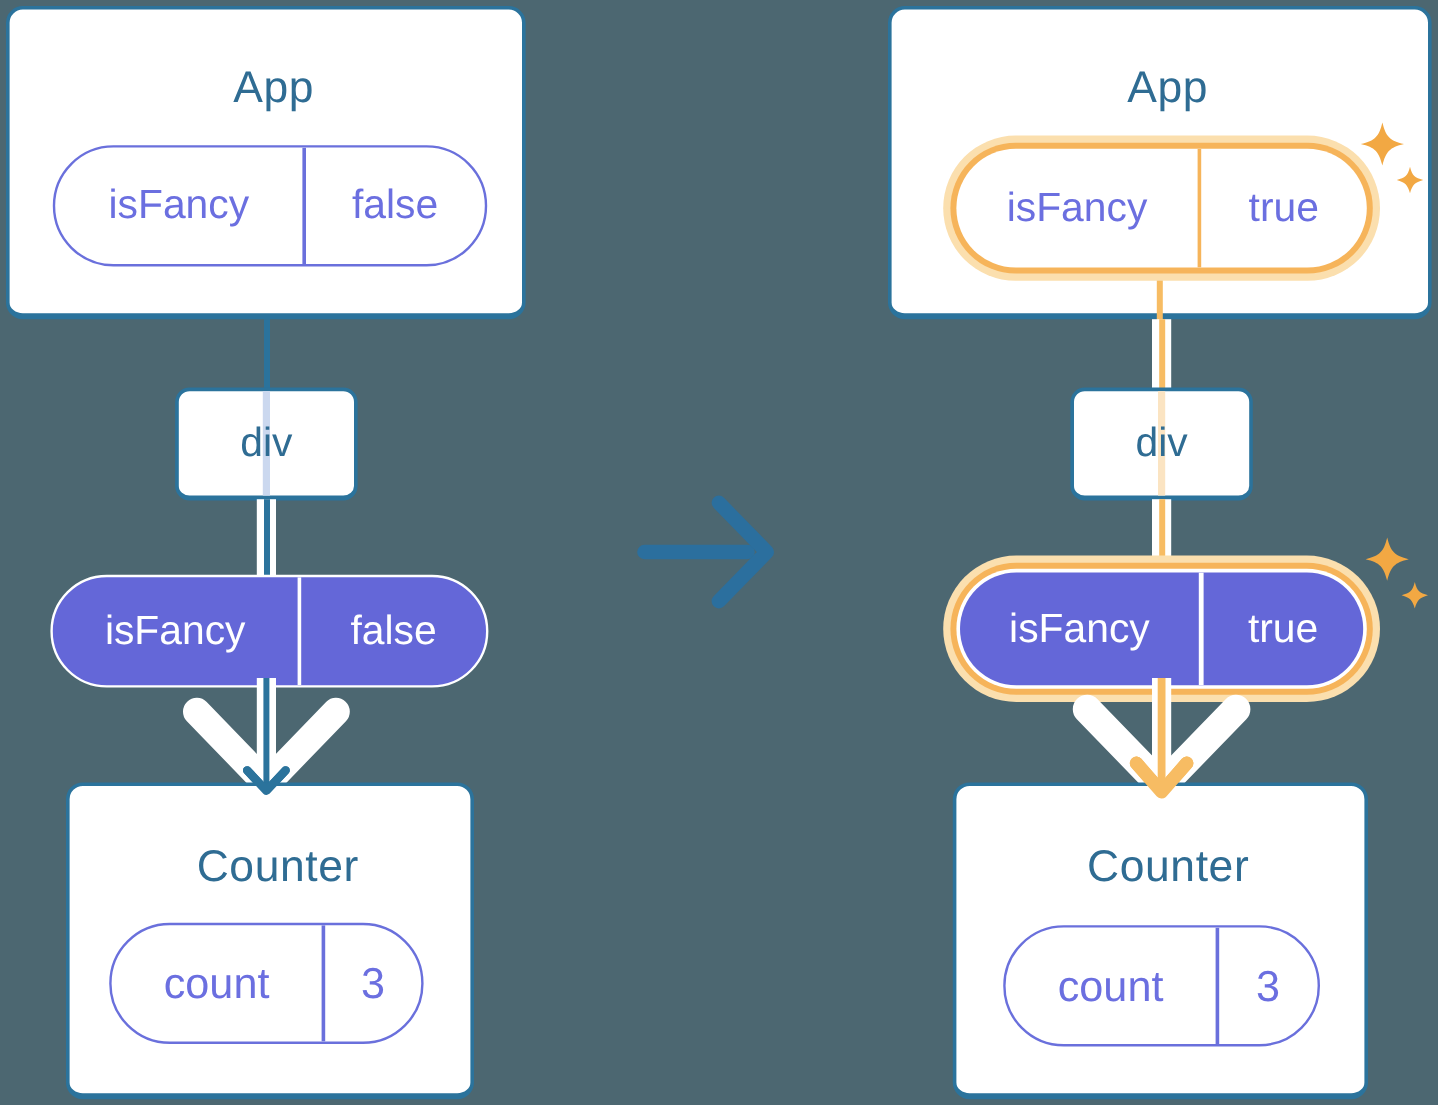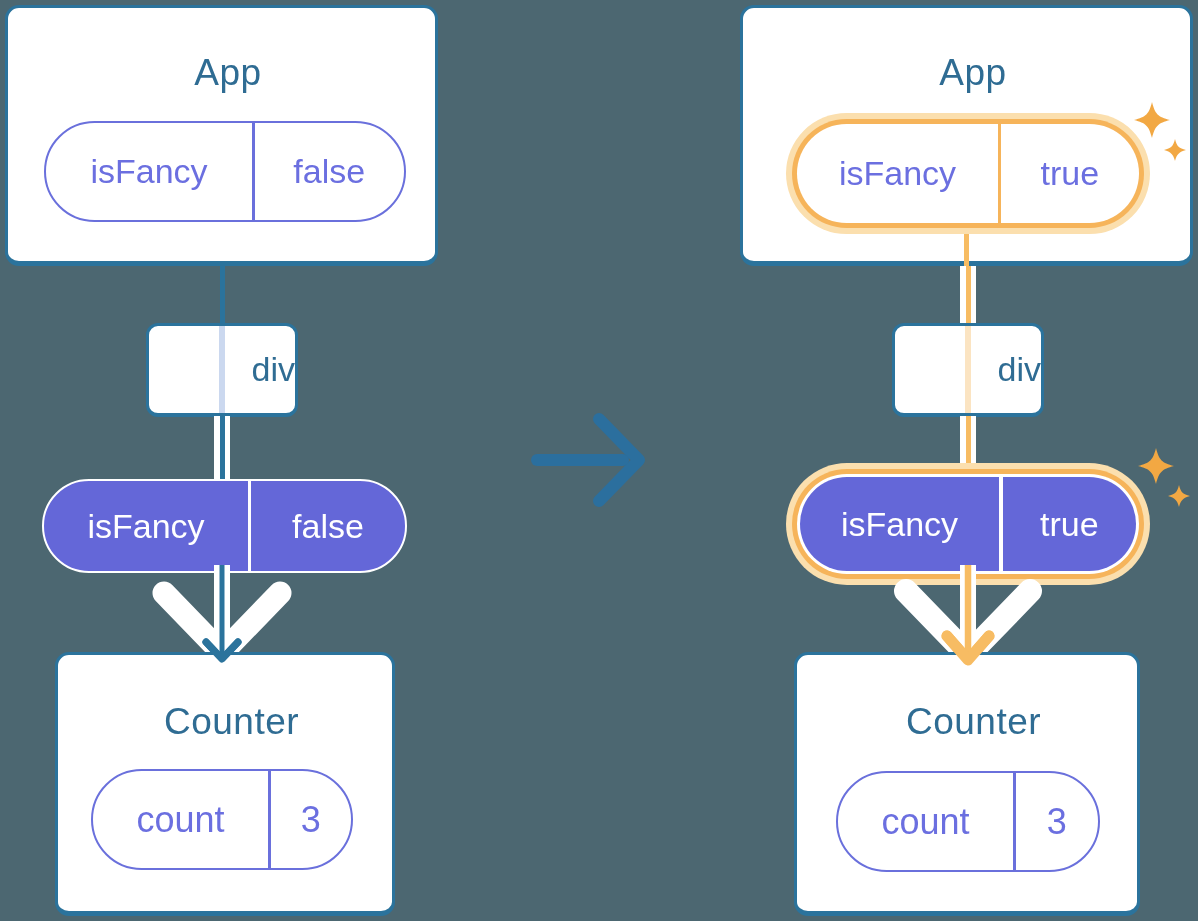--- a/index.html
+++ b/index.html
@@ -60,21 +60,21 @@
   .orange-line{background:#F7BC63;}
   .pipe{
     position:absolute;width:16px;background:#ffffff;
     display:flex;justify-content:center;
   }
   .pipe i{display:block;width:5px;height:100%;}
   .pipe .core-teal{background:#2B739C;}
   .pipe .core-orange{background:#F7BC63;}
   
   .div-node{
-    display:flex;align-items:center;justify-content:flex-end;
+    display:flex;align-items:center;justify-content:center;
   }
   .through-line{
     position:absolute;top:0;bottom:0;left:50%;
     width:6px;margin-left:-3px;
   }
   .lavender{background:#CBD8EF;}
   .pale-orange{background:#FBE4C2;}
   .div-label{
     position:relative;z-index:2;
     color:#2F6C93;font-size:34px;font-weight:500;

